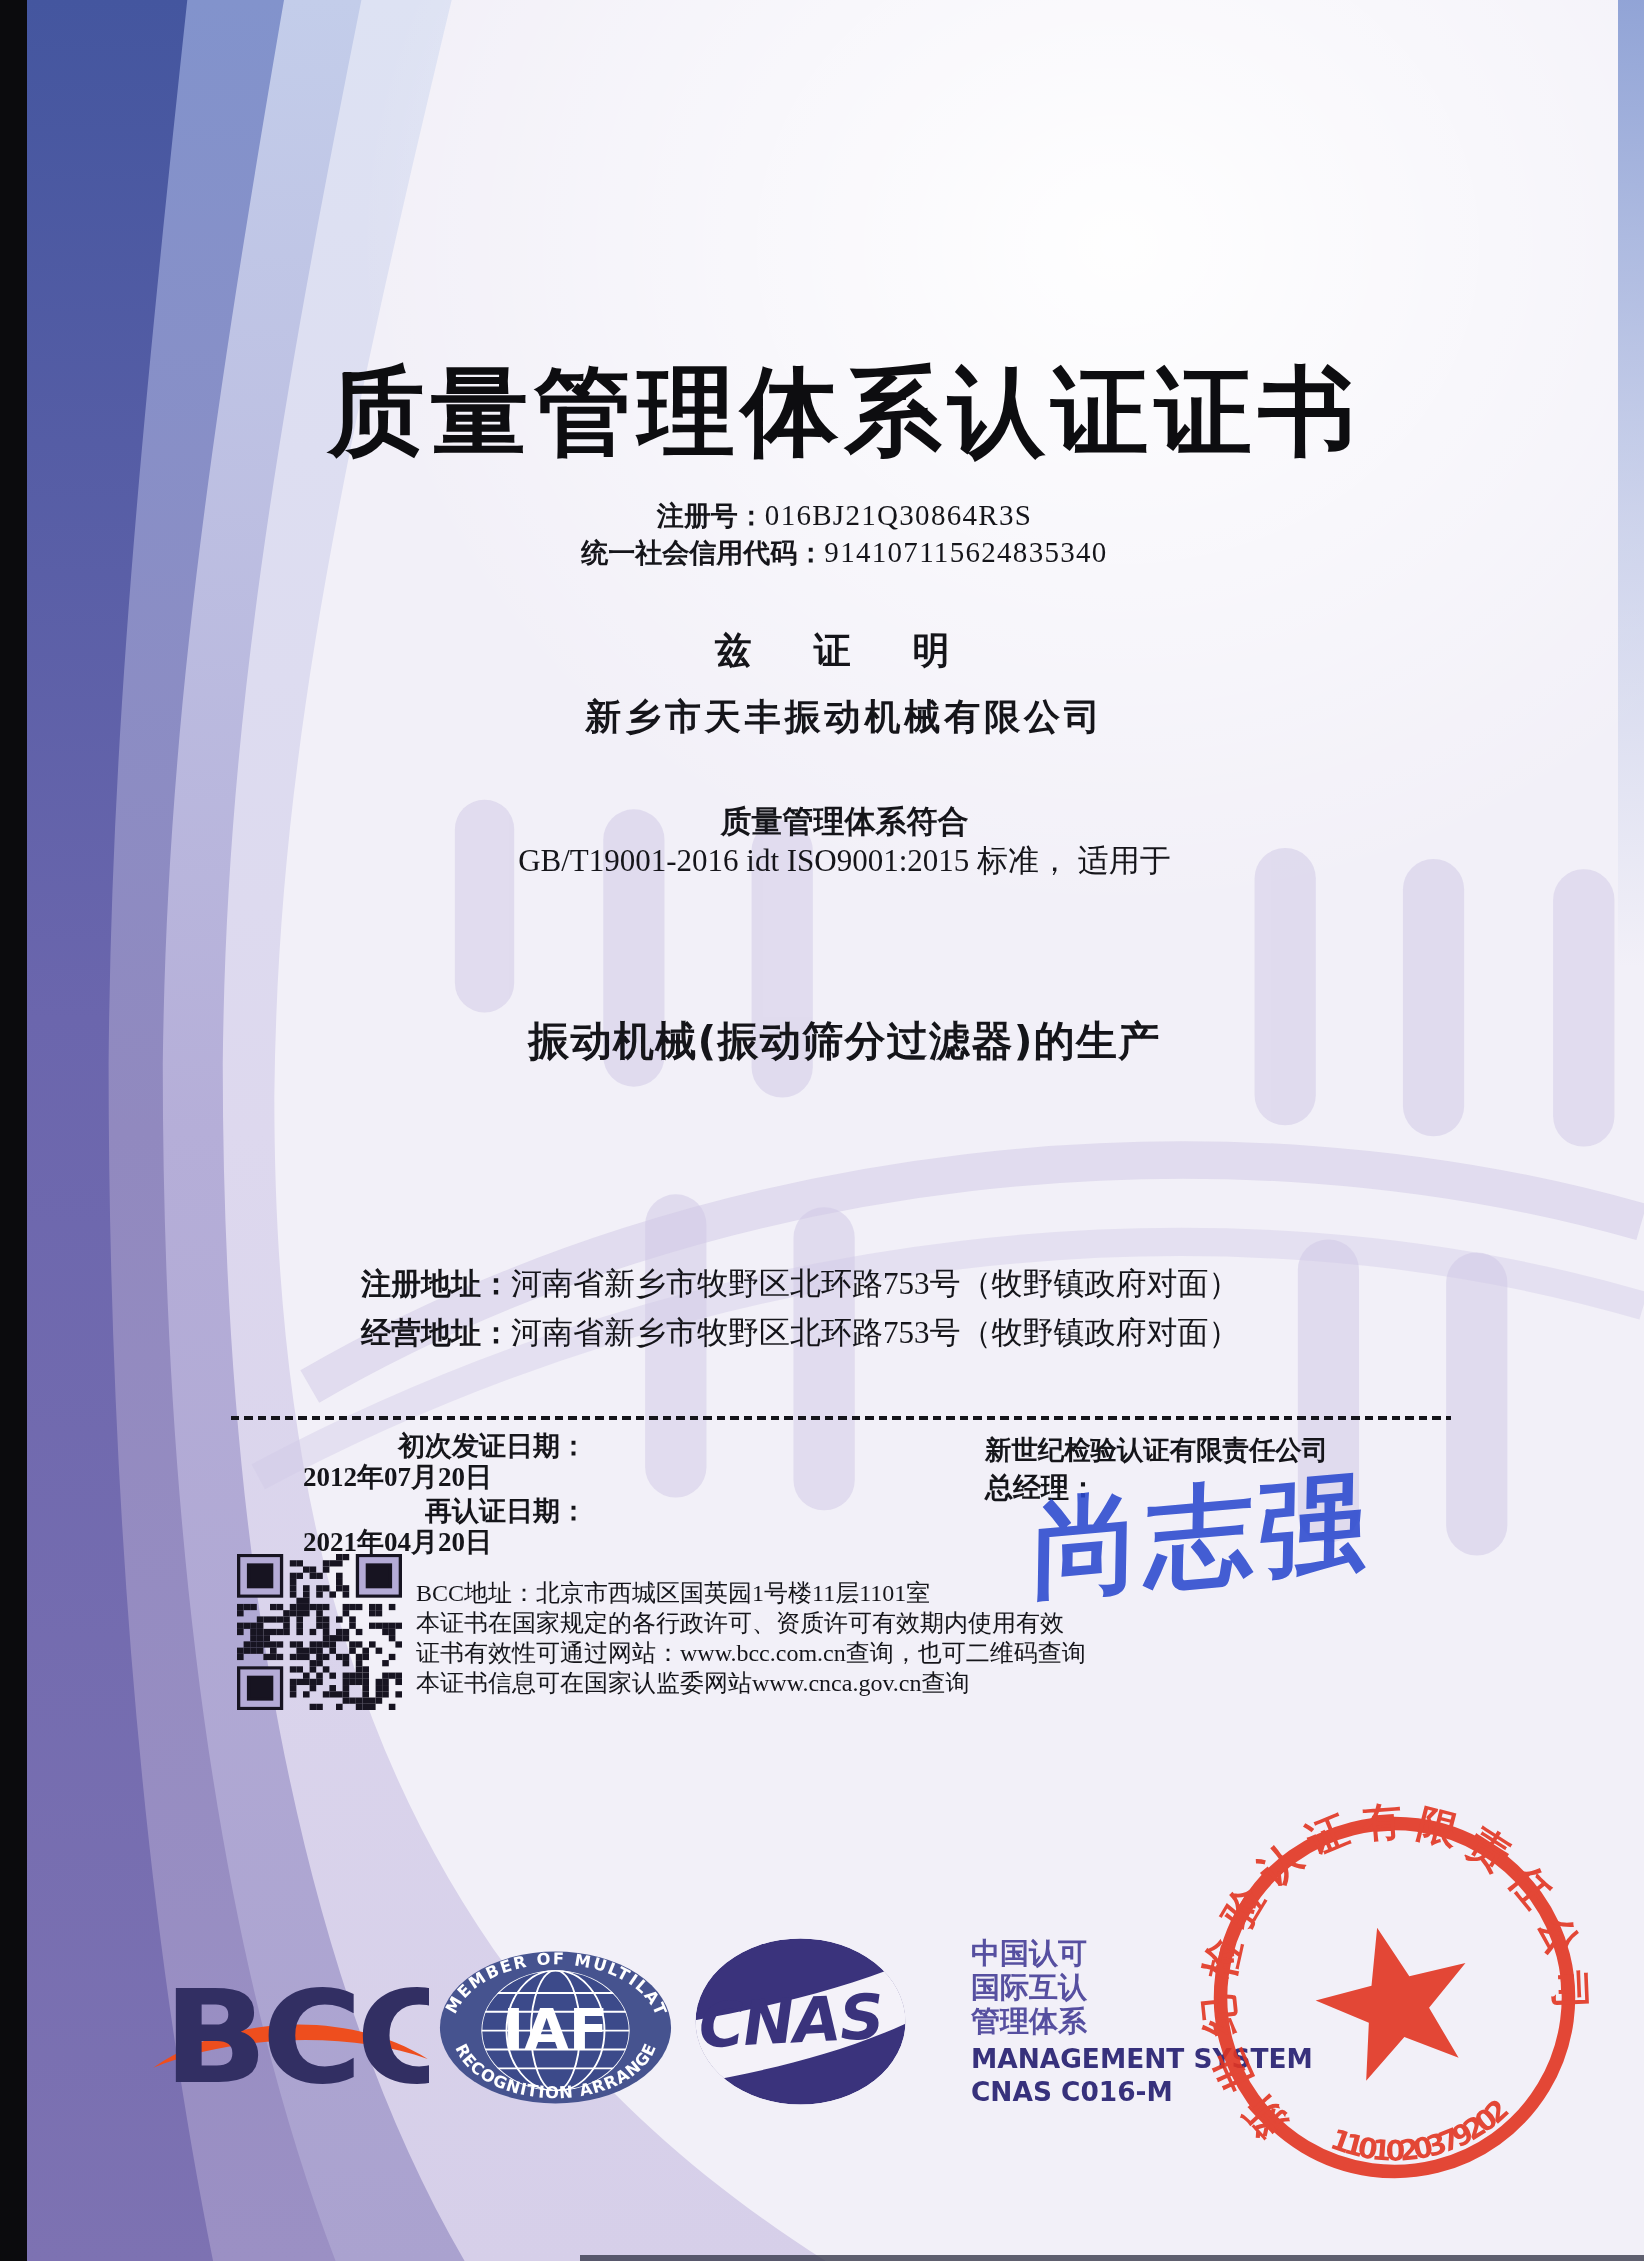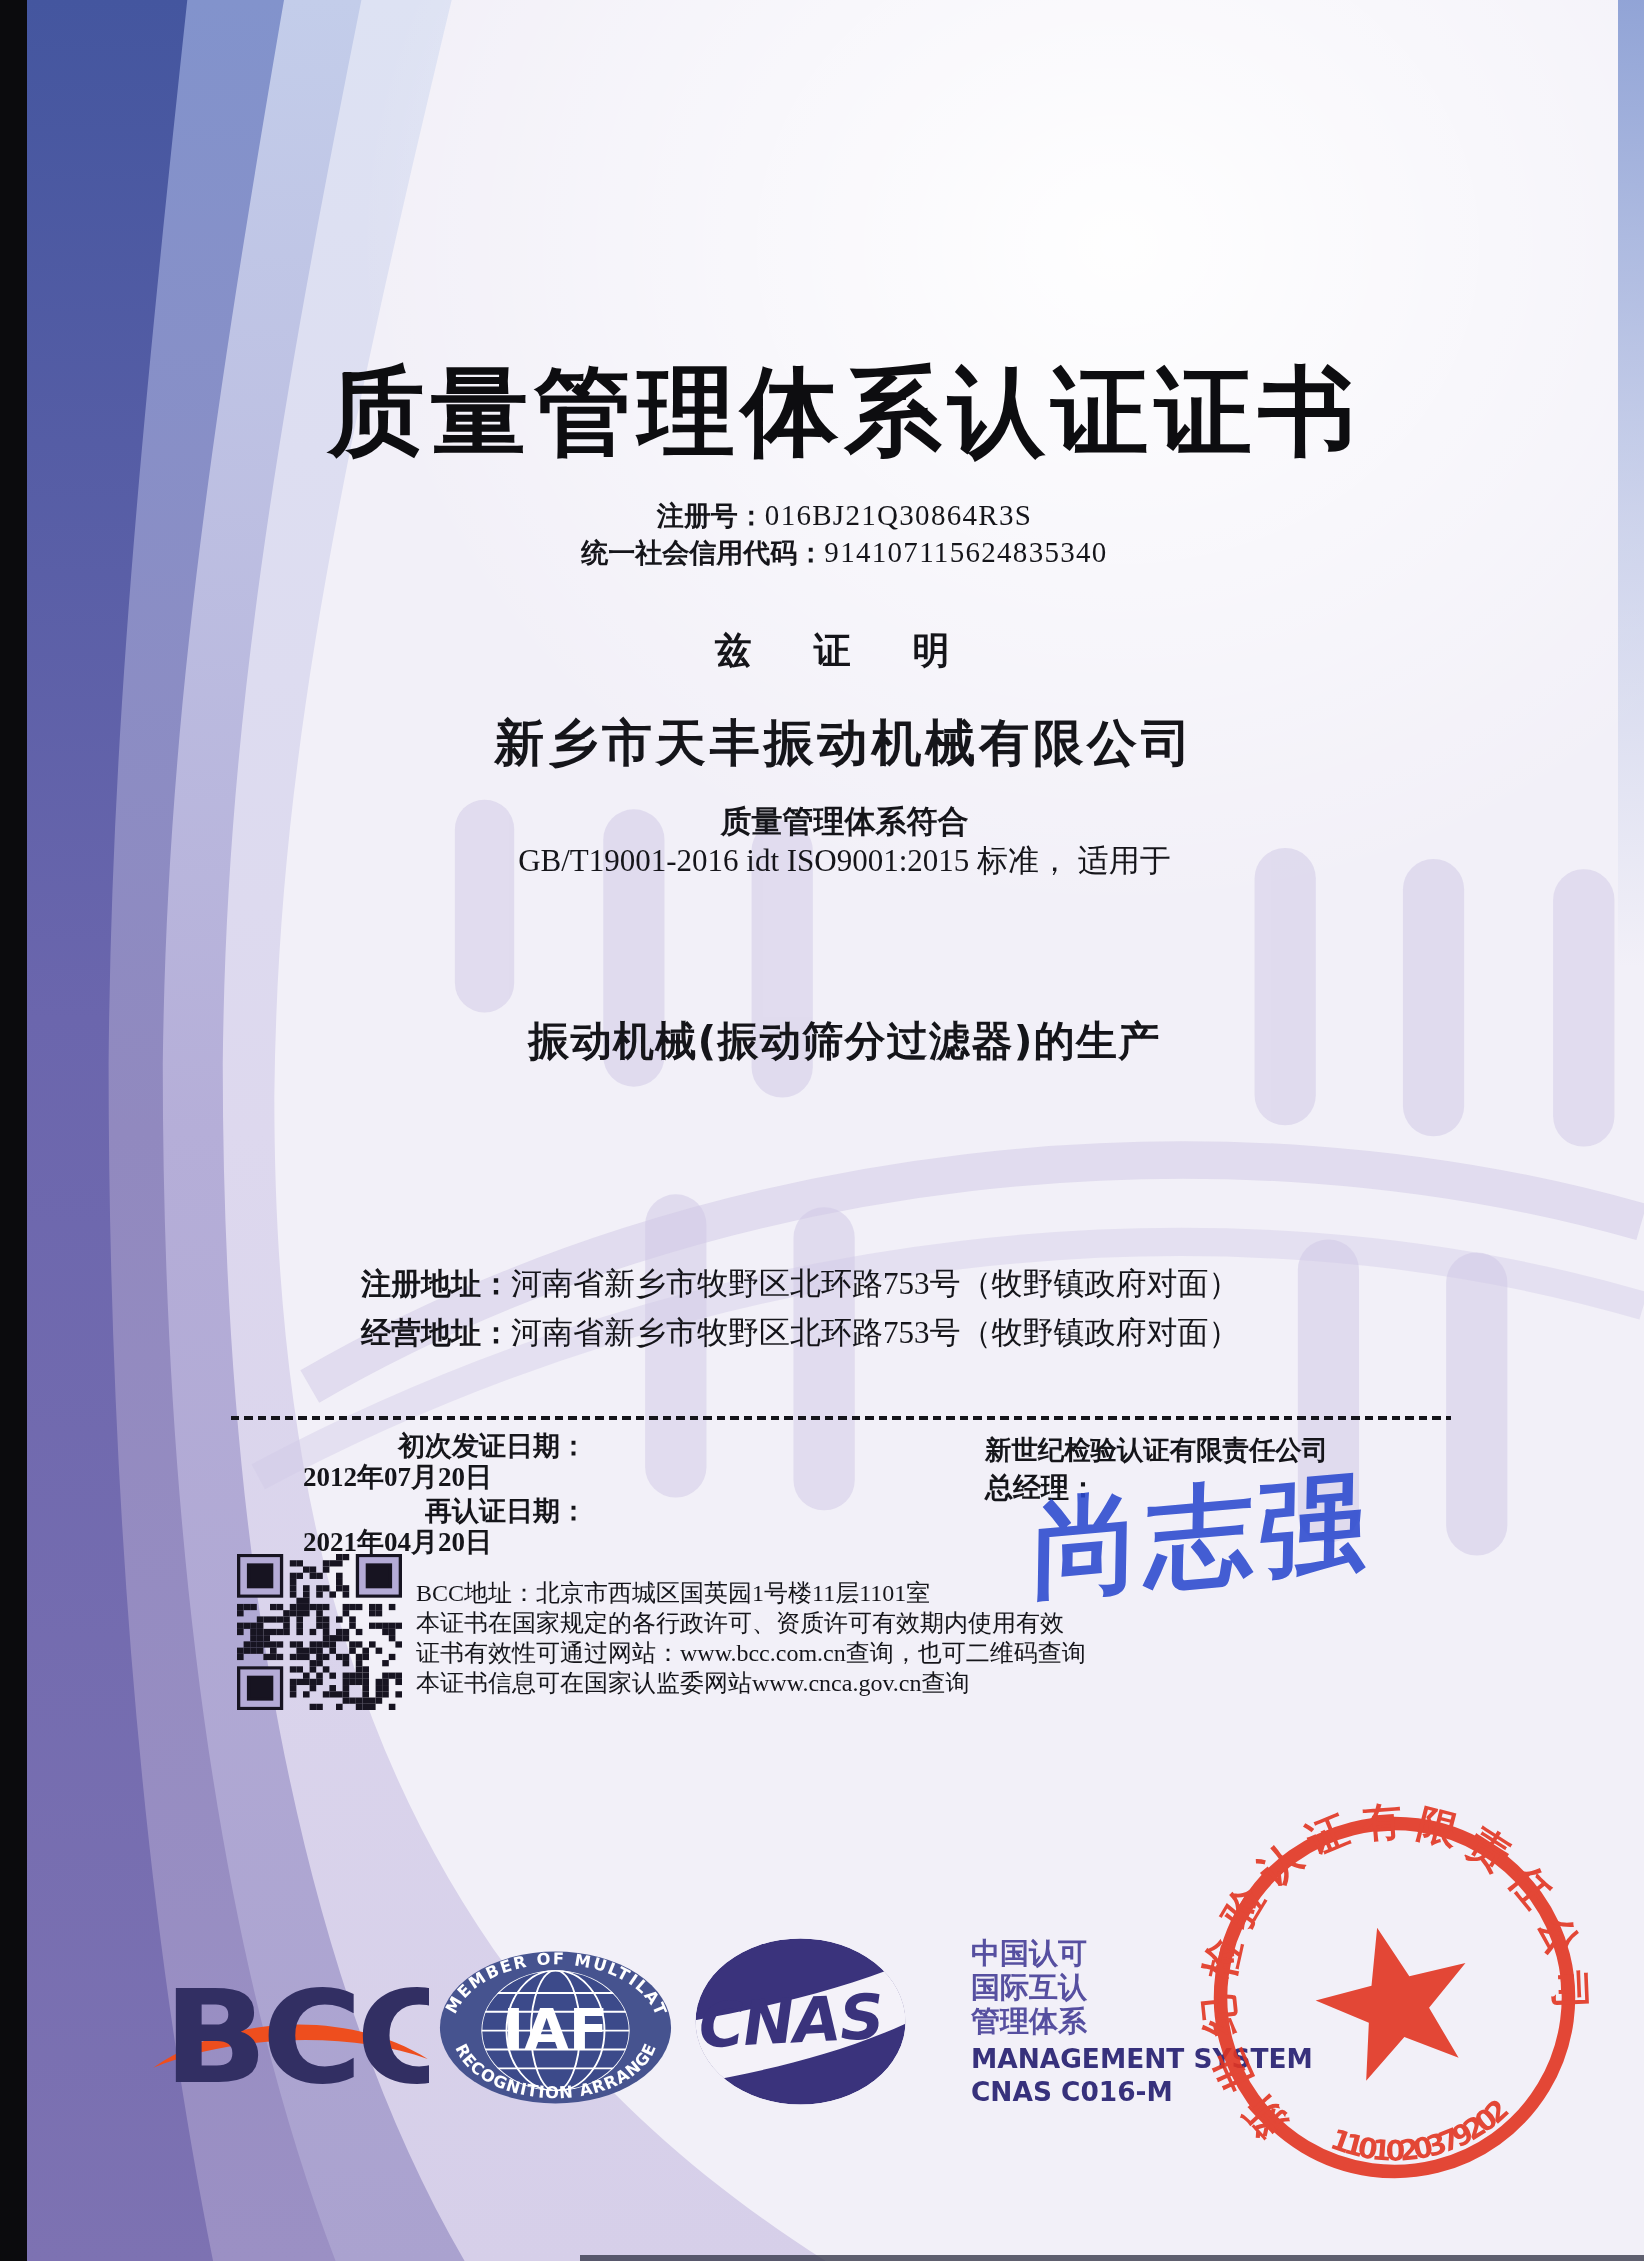--- a/index.html
+++ b/index.html
@@ -13,21 +13,21 @@
   .layer{position:absolute;z-index:3;}
   .center{left:193px;width:1303px;text-align:center;}
   .title{top:348px;font-size:97px;font-weight:900;letter-spacing:6.4px;
          font-family:"DejaVu Sans","Liberation Sans",sans-serif;color:#0d0d10;}
   .reg-line{top:498px;font-size:29px;}
   .reg-line2{top:535px;font-size:29px;}
   .blab{font-weight:bold;font-family:"DejaVu Sans","Liberation Sans",sans-serif;font-size:27px;}
   .regval{font-family:"Liberation Serif",serif;letter-spacing:1.3px;}
   .hereby{top:626px;font-size:37px;letter-spacing:24.5px;font-weight:bold;
           font-family:"DejaVu Sans","Liberation Sans",sans-serif;}
-  .company{top:710px;font-size:50px;font-weight:900;letter-spacing:3.9px;
+  .company{top:693px;font-size:36px;font-weight:900;letter-spacing:3.9px;
            font-family:Liberation Mono, monospace;}
   .sysline{top:801px;font-size:31px;font-weight:bold;}
   .stdline{top:840px;font-size:31px;}
   .scope{top:1014px;font-size:41px;font-weight:900;letter-spacing:1.3px;
          font-family:"DejaVu Sans","Liberation Sans",sans-serif;}
   .addr{left:361px;width:1161px;font-size:31px;white-space:nowrap;}
   .addr1{top:1263px;}
   .addr2{top:1312px;}
   .addr .lab{font-weight:900;font-family:"DejaVu Sans","Liberation Sans",sans-serif;font-size:30px;}
   .divider{left:231px;top:1416px;width:1220px;height:3.9px;z-index:3;

